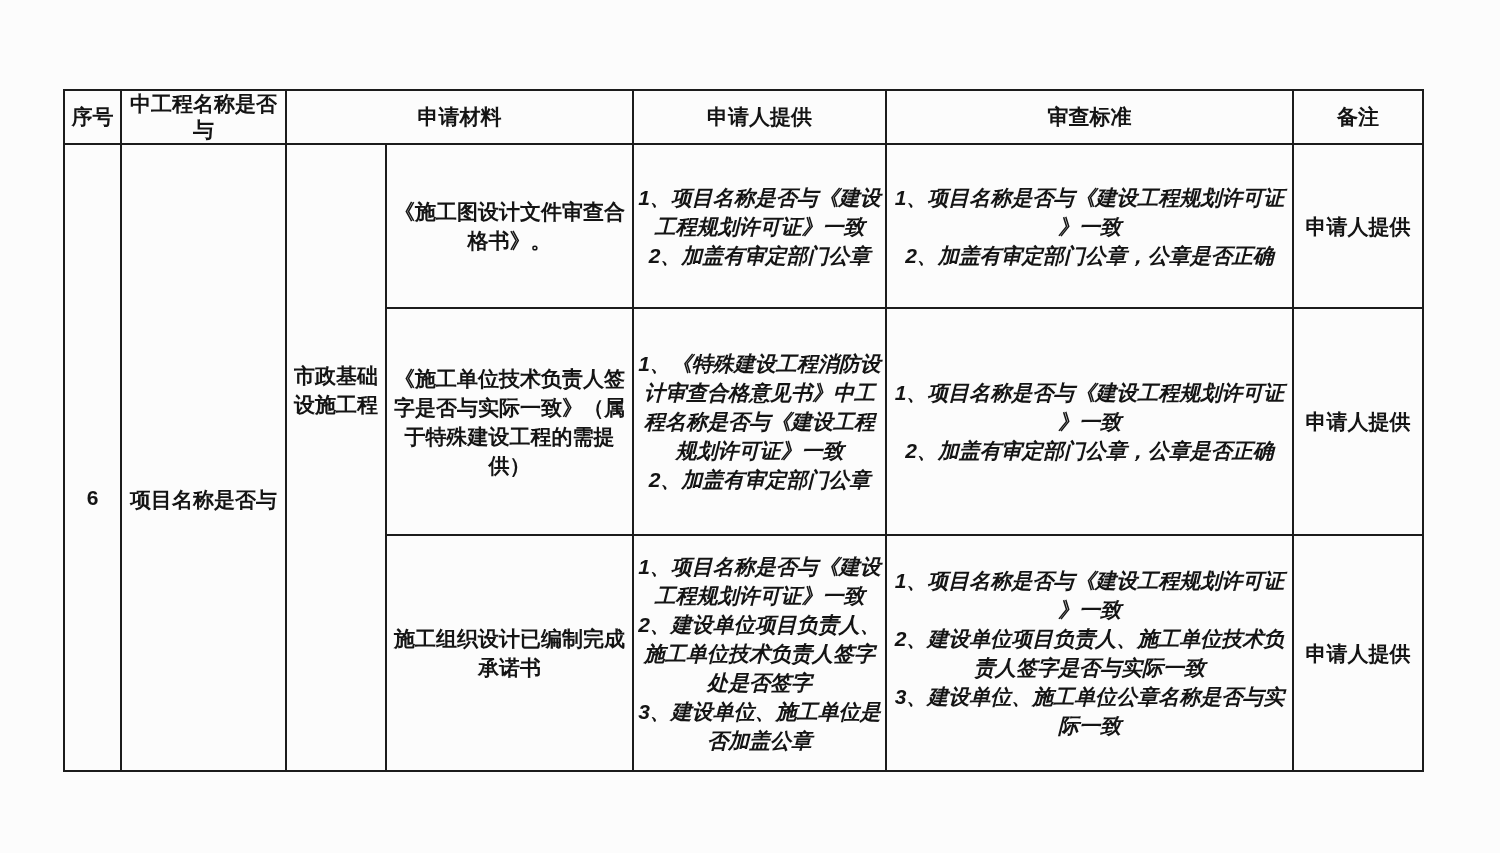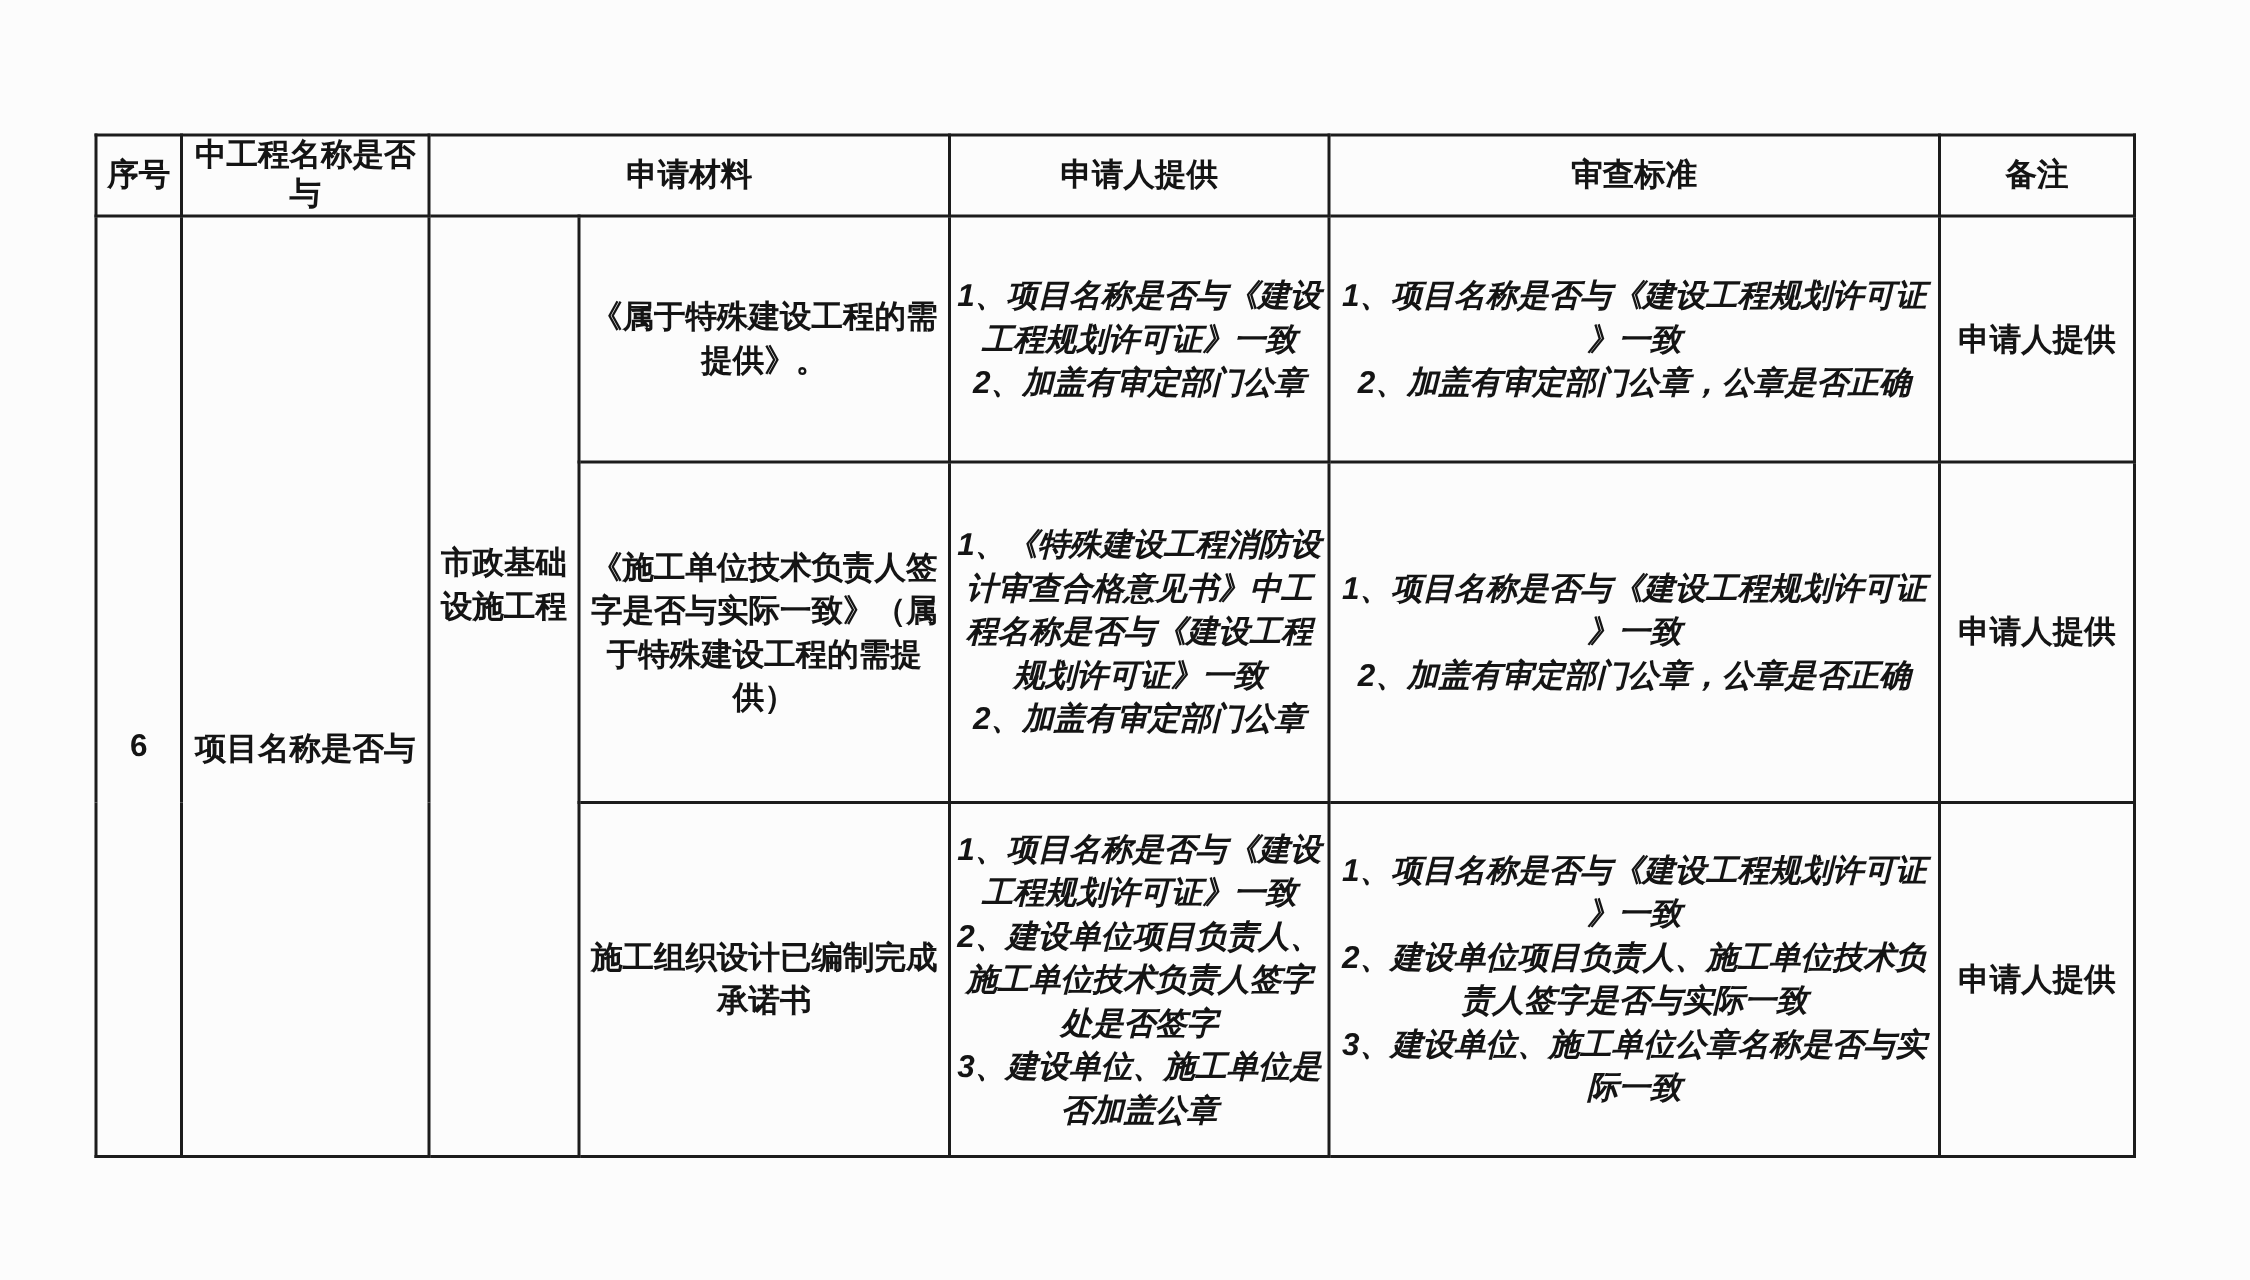--- a/index.html
+++ b/index.html
@@ -93,21 +93,21 @@
   <tr class="row-1">
     <td class="seq-cell cut" rowspan="3">
       <div class="shift">6</div>
     </td>
     <td class="name-cell cut" rowspan="3">
       <div class="shift">项目名称是否与</div>
     </td>
     <td class="sub-cell cut" rowspan="3">
       <div class="shift">市政基础设施工程</div>
     </td>
-    <td class="material-cell">《属于特殊建设工程的需提供》。</td>
+    <td class="material-cell">《施工图设计文件审查合格书》。</td>
     <td class="list-cell acceptance-cell">1、项目名称是否与《建设工程规划许可证》一致
 2、加盖有审定部门公章</td>
     <td class="list-cell review-cell">1、项目名称是否与《建设工程规划许可证》一致
 2、加盖有审定部门公章，公章是否正确</td>
     <td class="remark-cell">申请人提供</td>
   </tr>
 
   <tr class="row-2">
     <td class="material-cell">《施工单位技术负责人签字是否与实际一致》（属于特殊建设工程的需提供）</td>
     <td class="list-cell acceptance-cell">1、《特殊建设工程消防设计审查合格意见书》中工程名称是否与《建设工程规划许可证》一致

